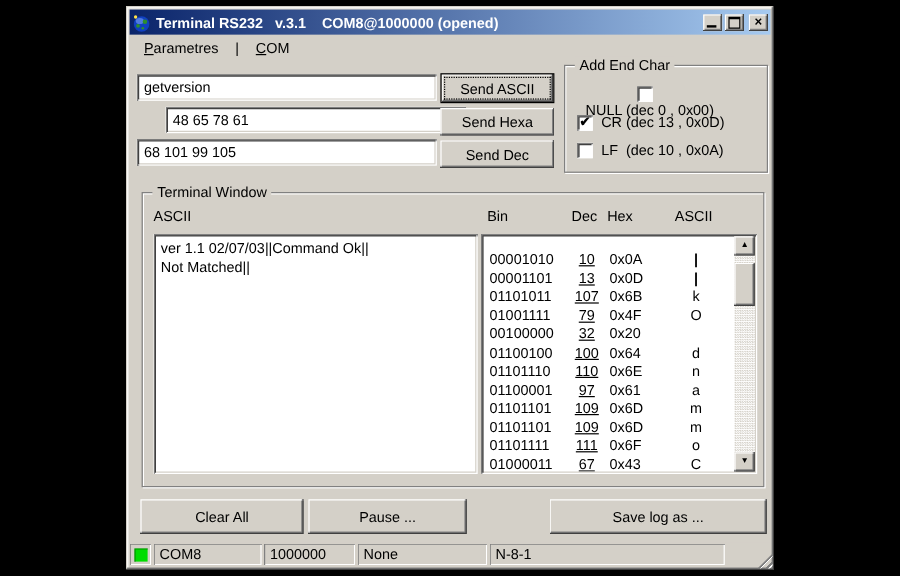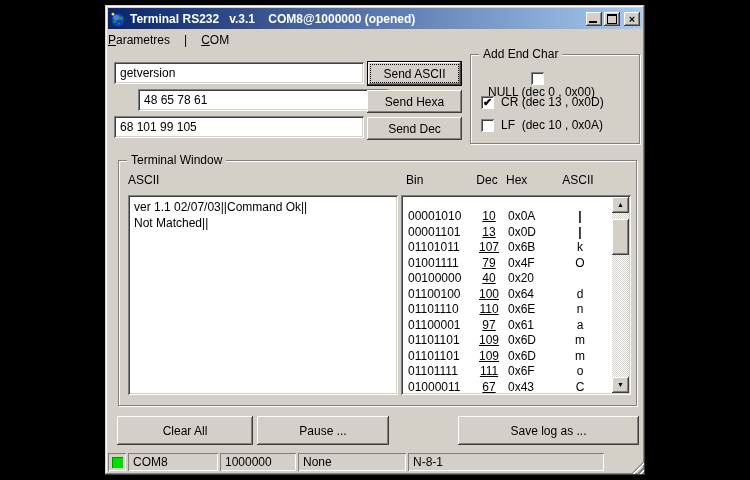--- a/index.html
+++ b/index.html
@@ -15,21 +15,21 @@
   .title-text{color:#fff;font-weight:bold;font-size:12px;white-space:pre;margin-left:4px;
               flex:1;overflow:hidden;}
   .appicon{width:16px;height:16px;flex:0 0 16px;}
   .winbtn{width:16px;height:14px;background:#d4d0c8;margin-left:2px;position:relative;
           box-shadow:inset -1px -1px 0 #404040,inset 1px 1px 0 #ffffff,inset -2px -2px 0 #808080;
           display:flex;align-items:center;justify-content:center;}
   .winbtn.close{margin-left:4px;font-weight:bold;font-size:11px;line-height:10px;}
   .g-min{position:absolute;left:3px;bottom:3px;width:8px;height:2px;background:#000;}
   .g-max{width:8px;height:7px;border:1px solid #000;border-top-width:2px;}
   .menubar{position:absolute;left:3px;top:24px;width:534px;height:22px;background:#d4d0c8;
-           display:flex;align-items:center;padding-left:0;box-sizing:border-box;}
+           display:flex;align-items:center;padding-left:12px;box-sizing:border-box;}
   .menuitem{margin-right:14px;white-space:pre;}
   .accel{text-decoration:underline;}
   .menusep{margin-right:14px;}
   
   .field{position:absolute;height:22px;width:250px;left:9px;background:#fff;border:none;
          font-family:"Liberation Sans",sans-serif;font-size:12px;padding:0 0 0 6px;box-sizing:border-box;
          box-shadow:inset 1px 1px 0 #808080,inset -1px -1px 0 #ffffff,
                     inset 2px 2px 0 #404040,inset -2px -2px 0 #d4d0c8;outline:none;}
   .btn{position:absolute;background:#d4d0c8;border:none;font-family:"Liberation Sans",sans-serif;
        font-size:12px;display:flex;align-items:center;justify-content:center;box-sizing:border-box;
@@ -182,21 +182,21 @@
             </div>
             <div class="hexrow">
               <span class="c0">01001111</span>
               <span class="c1">79</span>
               <span class="csp"></span>
               <span class="c2">0x4F</span>
               <span class="c3">O</span>
             </div>
             <div class="hexrow">
               <span class="c0">00100000</span>
-              <span class="c1">40</span>
+              <span class="c1">32</span>
               <span class="csp"></span>
               <span class="c2">0x20</span>
               <span class="c3"></span>
             </div>
             <div class="hexrow">
               <span class="c0">01100100</span>
               <span class="c1">100</span>
               <span class="csp"></span>
               <span class="c2">0x64</span>
               <span class="c3">d</span>

